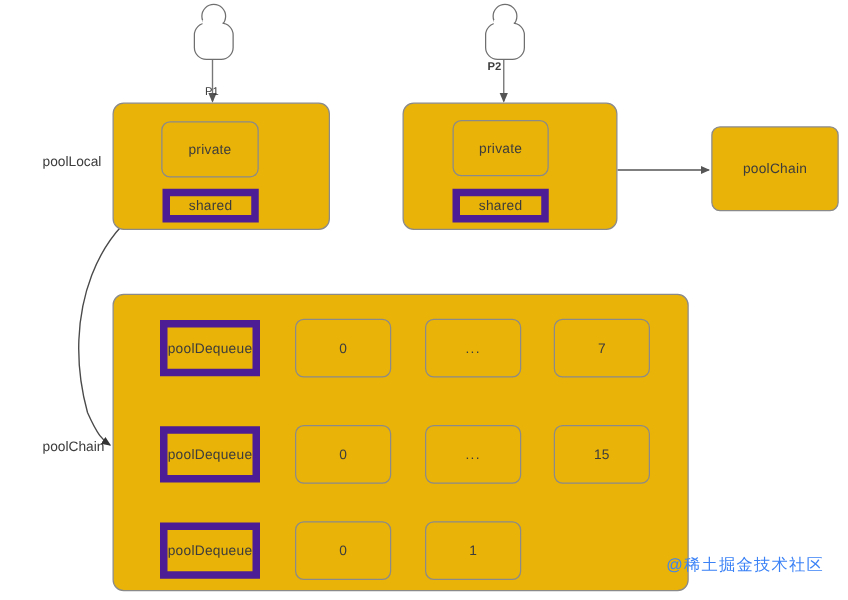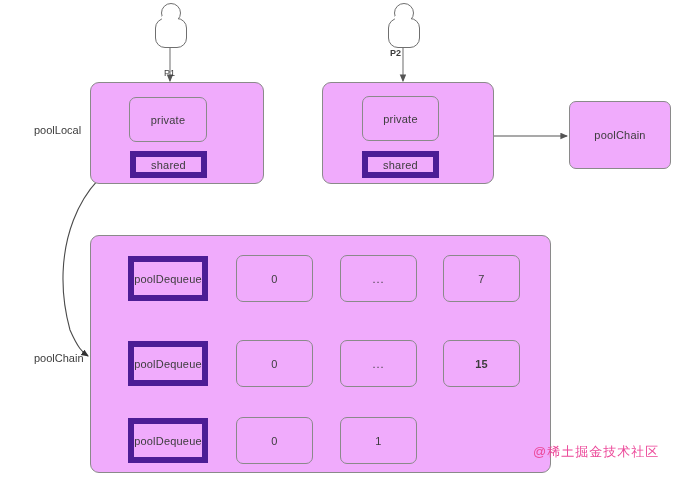--- a/index.html
+++ b/index.html
@@ -31,21 +31,21 @@
     pointer-events: none;
   }
 
   
   .node {
     position: absolute;
     box-sizing: border-box;
     display: flex;
     align-items: center;
     justify-content: center;
-    background: #f0abfc;
+    background: #eab308;
   }
 
   .container-box {
     border: 1px solid #8a8a8a;
     border-radius: 9px;
   }
 
   .rounded-node {
     border: 1px solid #8a8a8a;
     border-radius: 7px;
@@ -109,21 +109,21 @@
     left: 10px;
     top: 13px;
     width: 16px;
     height: 5px;
     background: #ffffff;
   }
 
   .watermark {
     position: absolute;
     font-size: 13px;
-    color: #ec4899;
+    color: #3b82f6;
     white-space: nowrap;
     letter-spacing: 1px;
   }
 
   .dots {
     letter-spacing: 1px;
   }
 </style>
 </head>
 <body>
@@ -222,21 +222,21 @@
 
   <div class="node sharp-node" style="left:128px; top:341px; width:80px; height:45px;">
     <span class="node-label">poolDequeue</span>
   </div>
   <div class="node rounded-node" style="left:236px; top:340px; width:77px; height:47px;">
     <span class="node-label">0</span>
   </div>
   <div class="node rounded-node" style="left:340px; top:340px; width:77px; height:47px;">
     <span class="node-label dots">...</span>
   </div>
-  <div class="node rounded-node" style="left:443px; top:340px; width:77px; height:47px;font-weight:bold;">
+  <div class="node rounded-node" style="left:443px; top:340px; width:77px; height:47px;">
     <span class="node-label">15</span>
   </div>
 
   <div class="node sharp-node" style="left:128px; top:418px; width:80px; height:45px;">
     <span class="node-label">poolDequeue</span>
   </div>
   <div class="node rounded-node" style="left:236px; top:417px; width:77px; height:47px;">
     <span class="node-label">0</span>
   </div>
   <div class="node rounded-node" style="left:340px; top:417px; width:77px; height:47px;">

